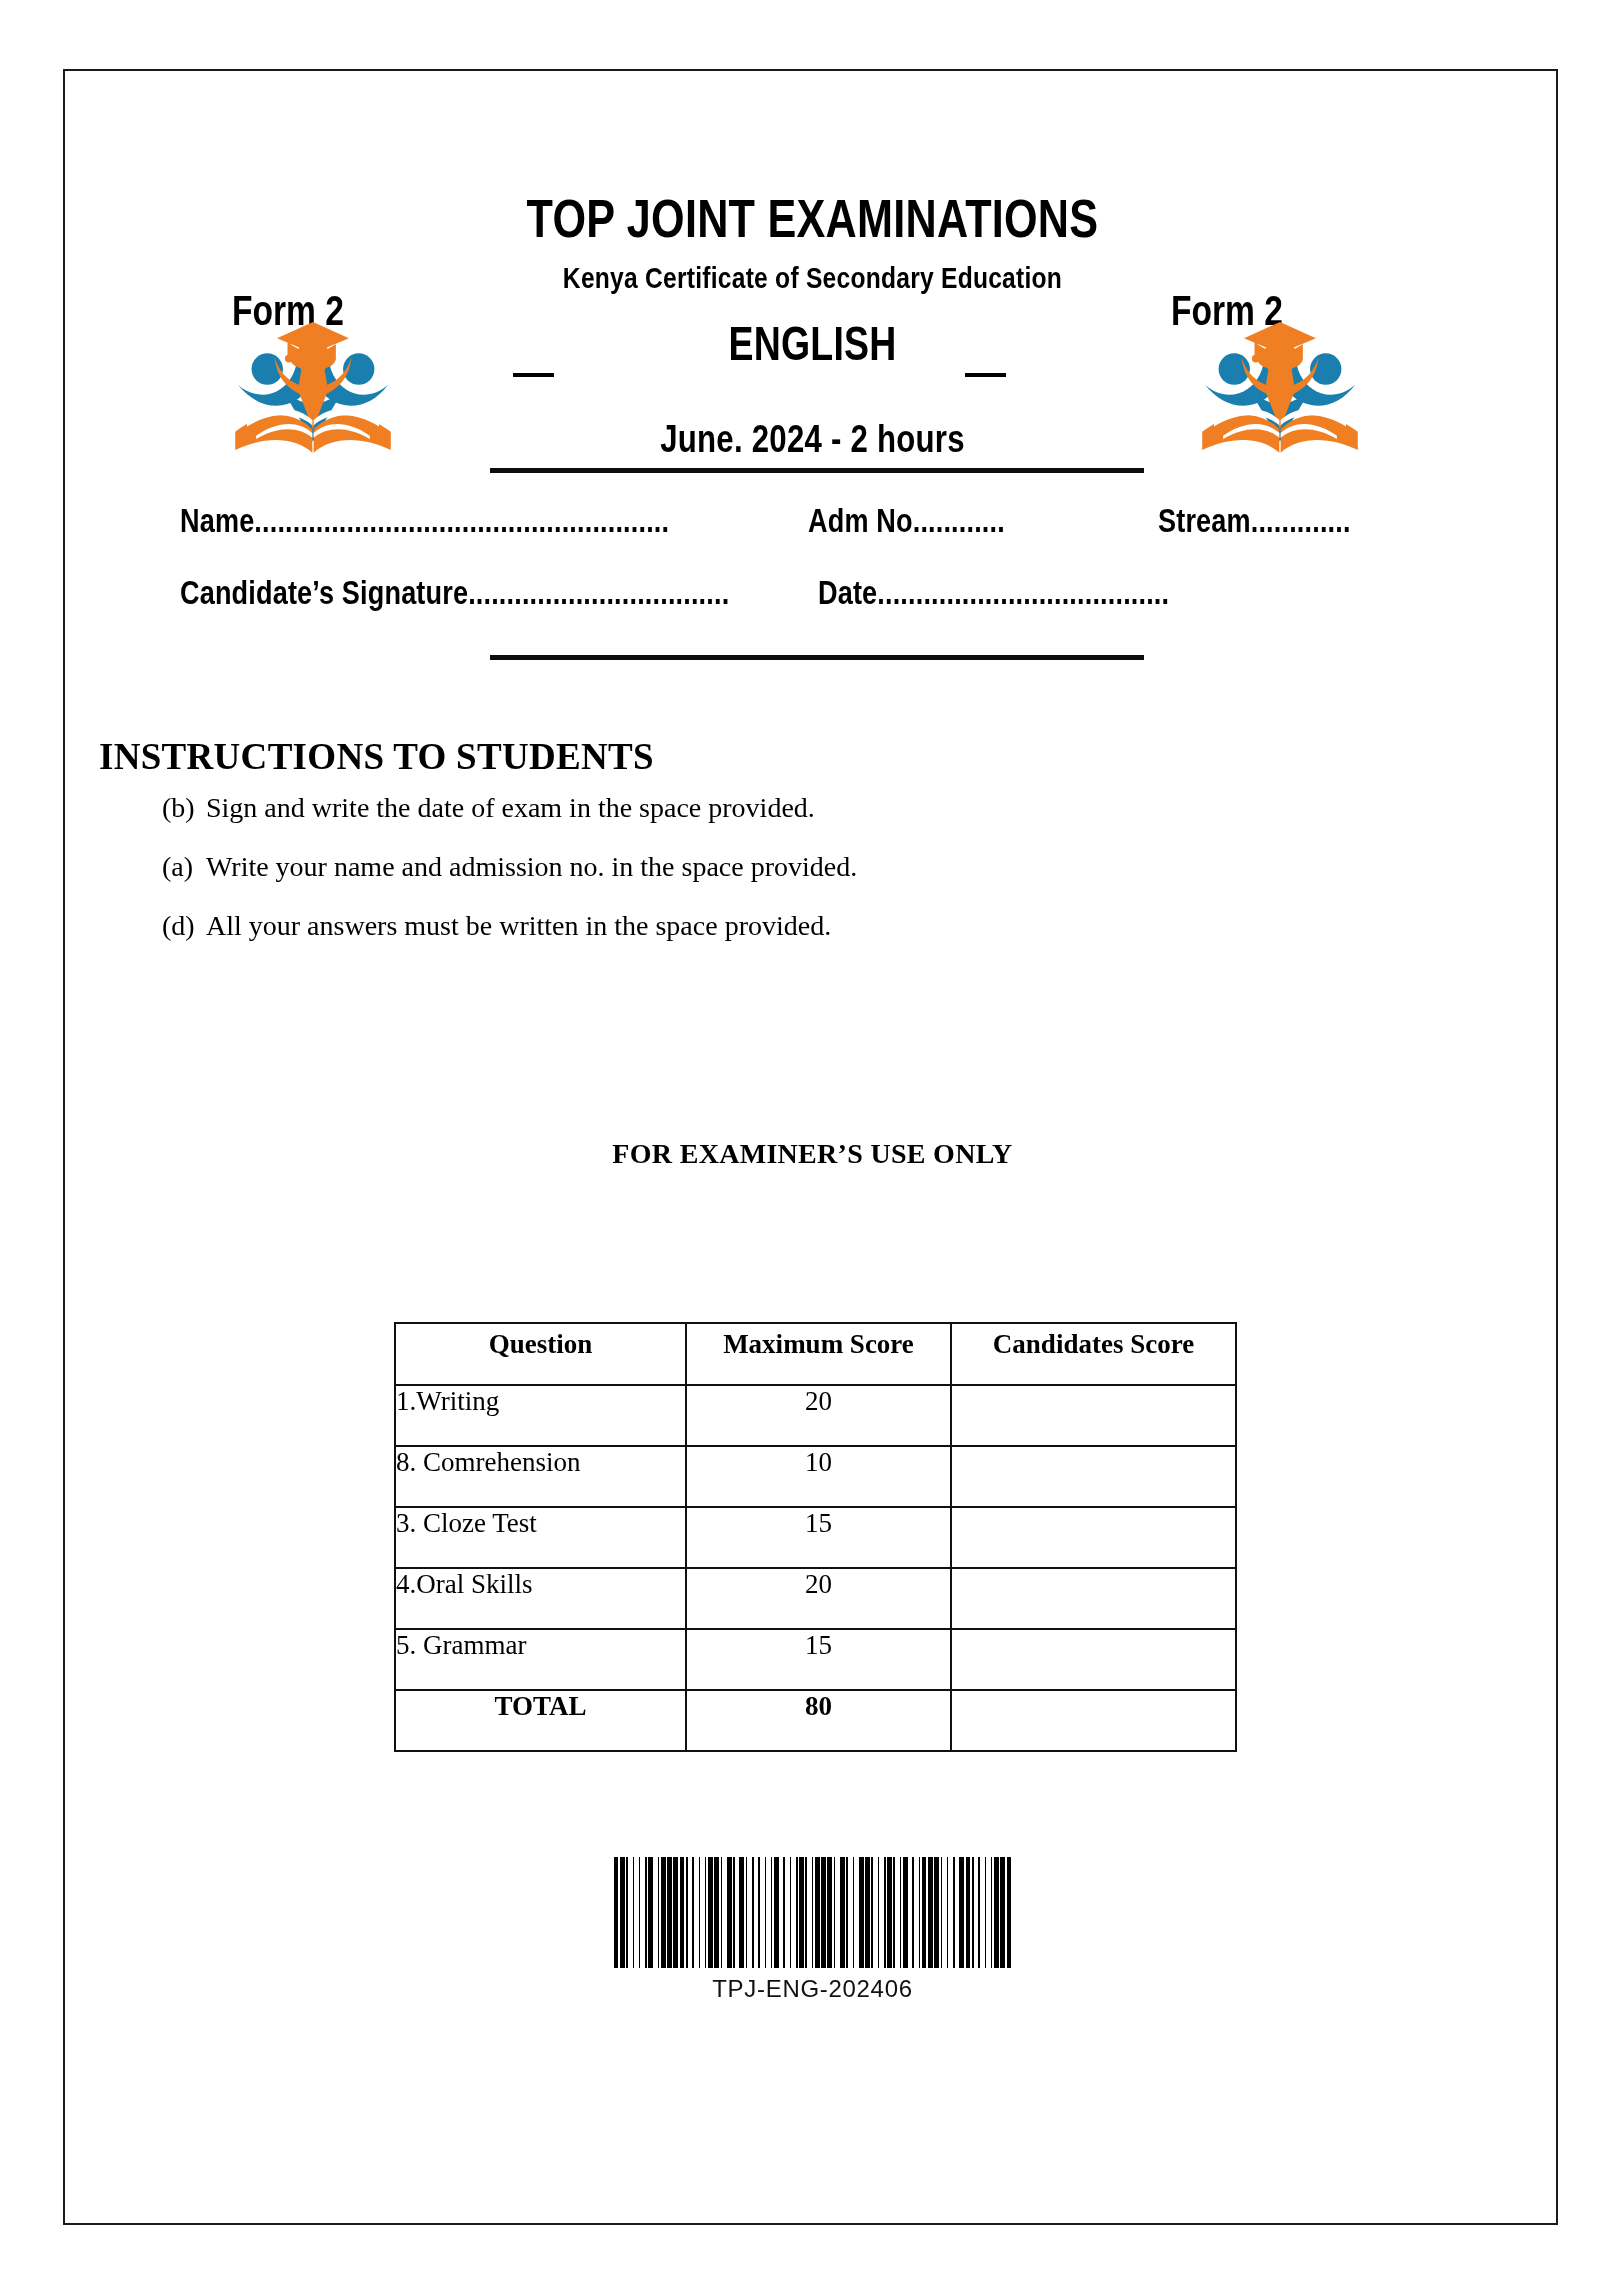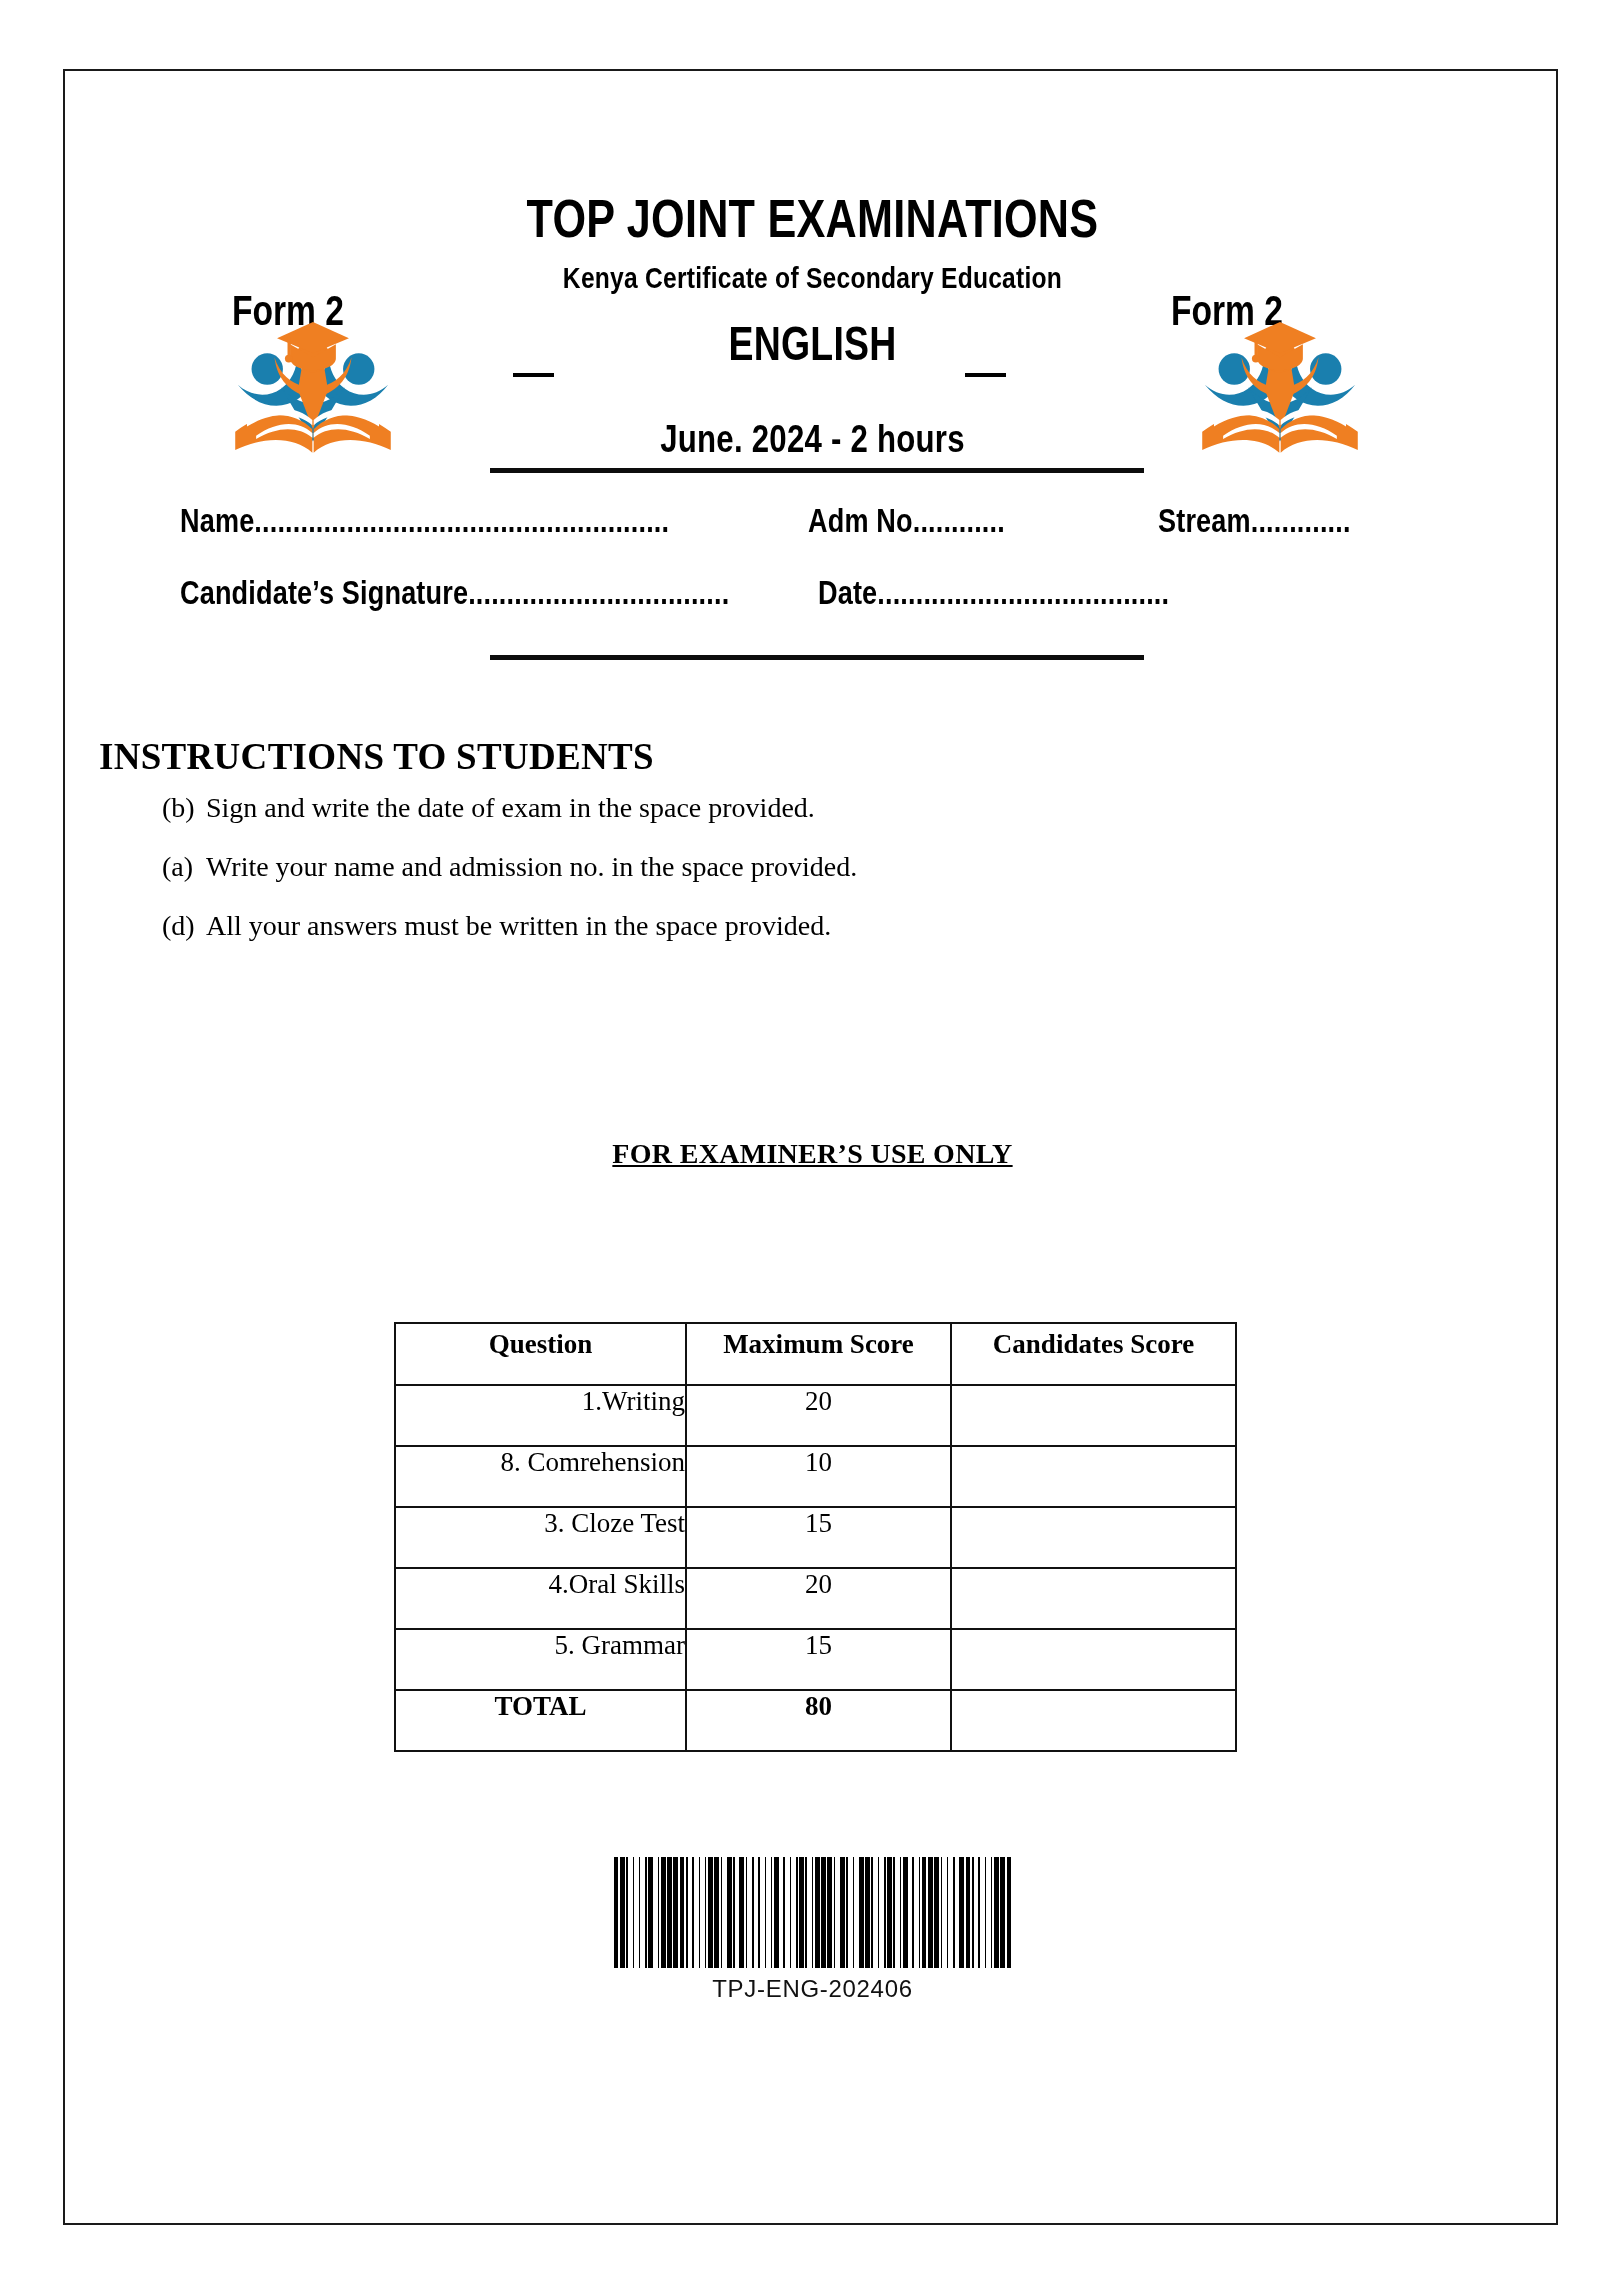--- a/index.html
+++ b/index.html
@@ -175,21 +175,20 @@
   #examiner-heading {
     position: absolute;
     left: 0;
     top: 1067px;
     width: 1495px;
     text-align: center;
     font-family: "Liberation Serif", serif;
     font-weight: bold;
     font-size: 28px;
     letter-spacing: 0.3px;
-    text-decoration: underline;
   }
 
   
   #score-table {
     position: absolute;
     left: 329px;
     top: 1251px;
     border-collapse: collapse;
     font-family: "Liberation Serif", serif;
     font-size: 27px;
@@ -208,21 +207,21 @@
   #score-table thead th {
     height: 62px;
     text-align: center;
     font-weight: bold;
     padding-top: 5.2px;
   }
   #score-table tbody td {
     height: 61px;
   }
   .cell-question {
-    text-align: right;
+    text-align: left;
     padding-left: 9.2px;
     padding-top: 6.5px;
   }
   .cell-max {
     text-align: center;
     padding-top: 6.5px;
   }
   .cell-cand { }
 
   tr.total-row td.cell-total-label {

